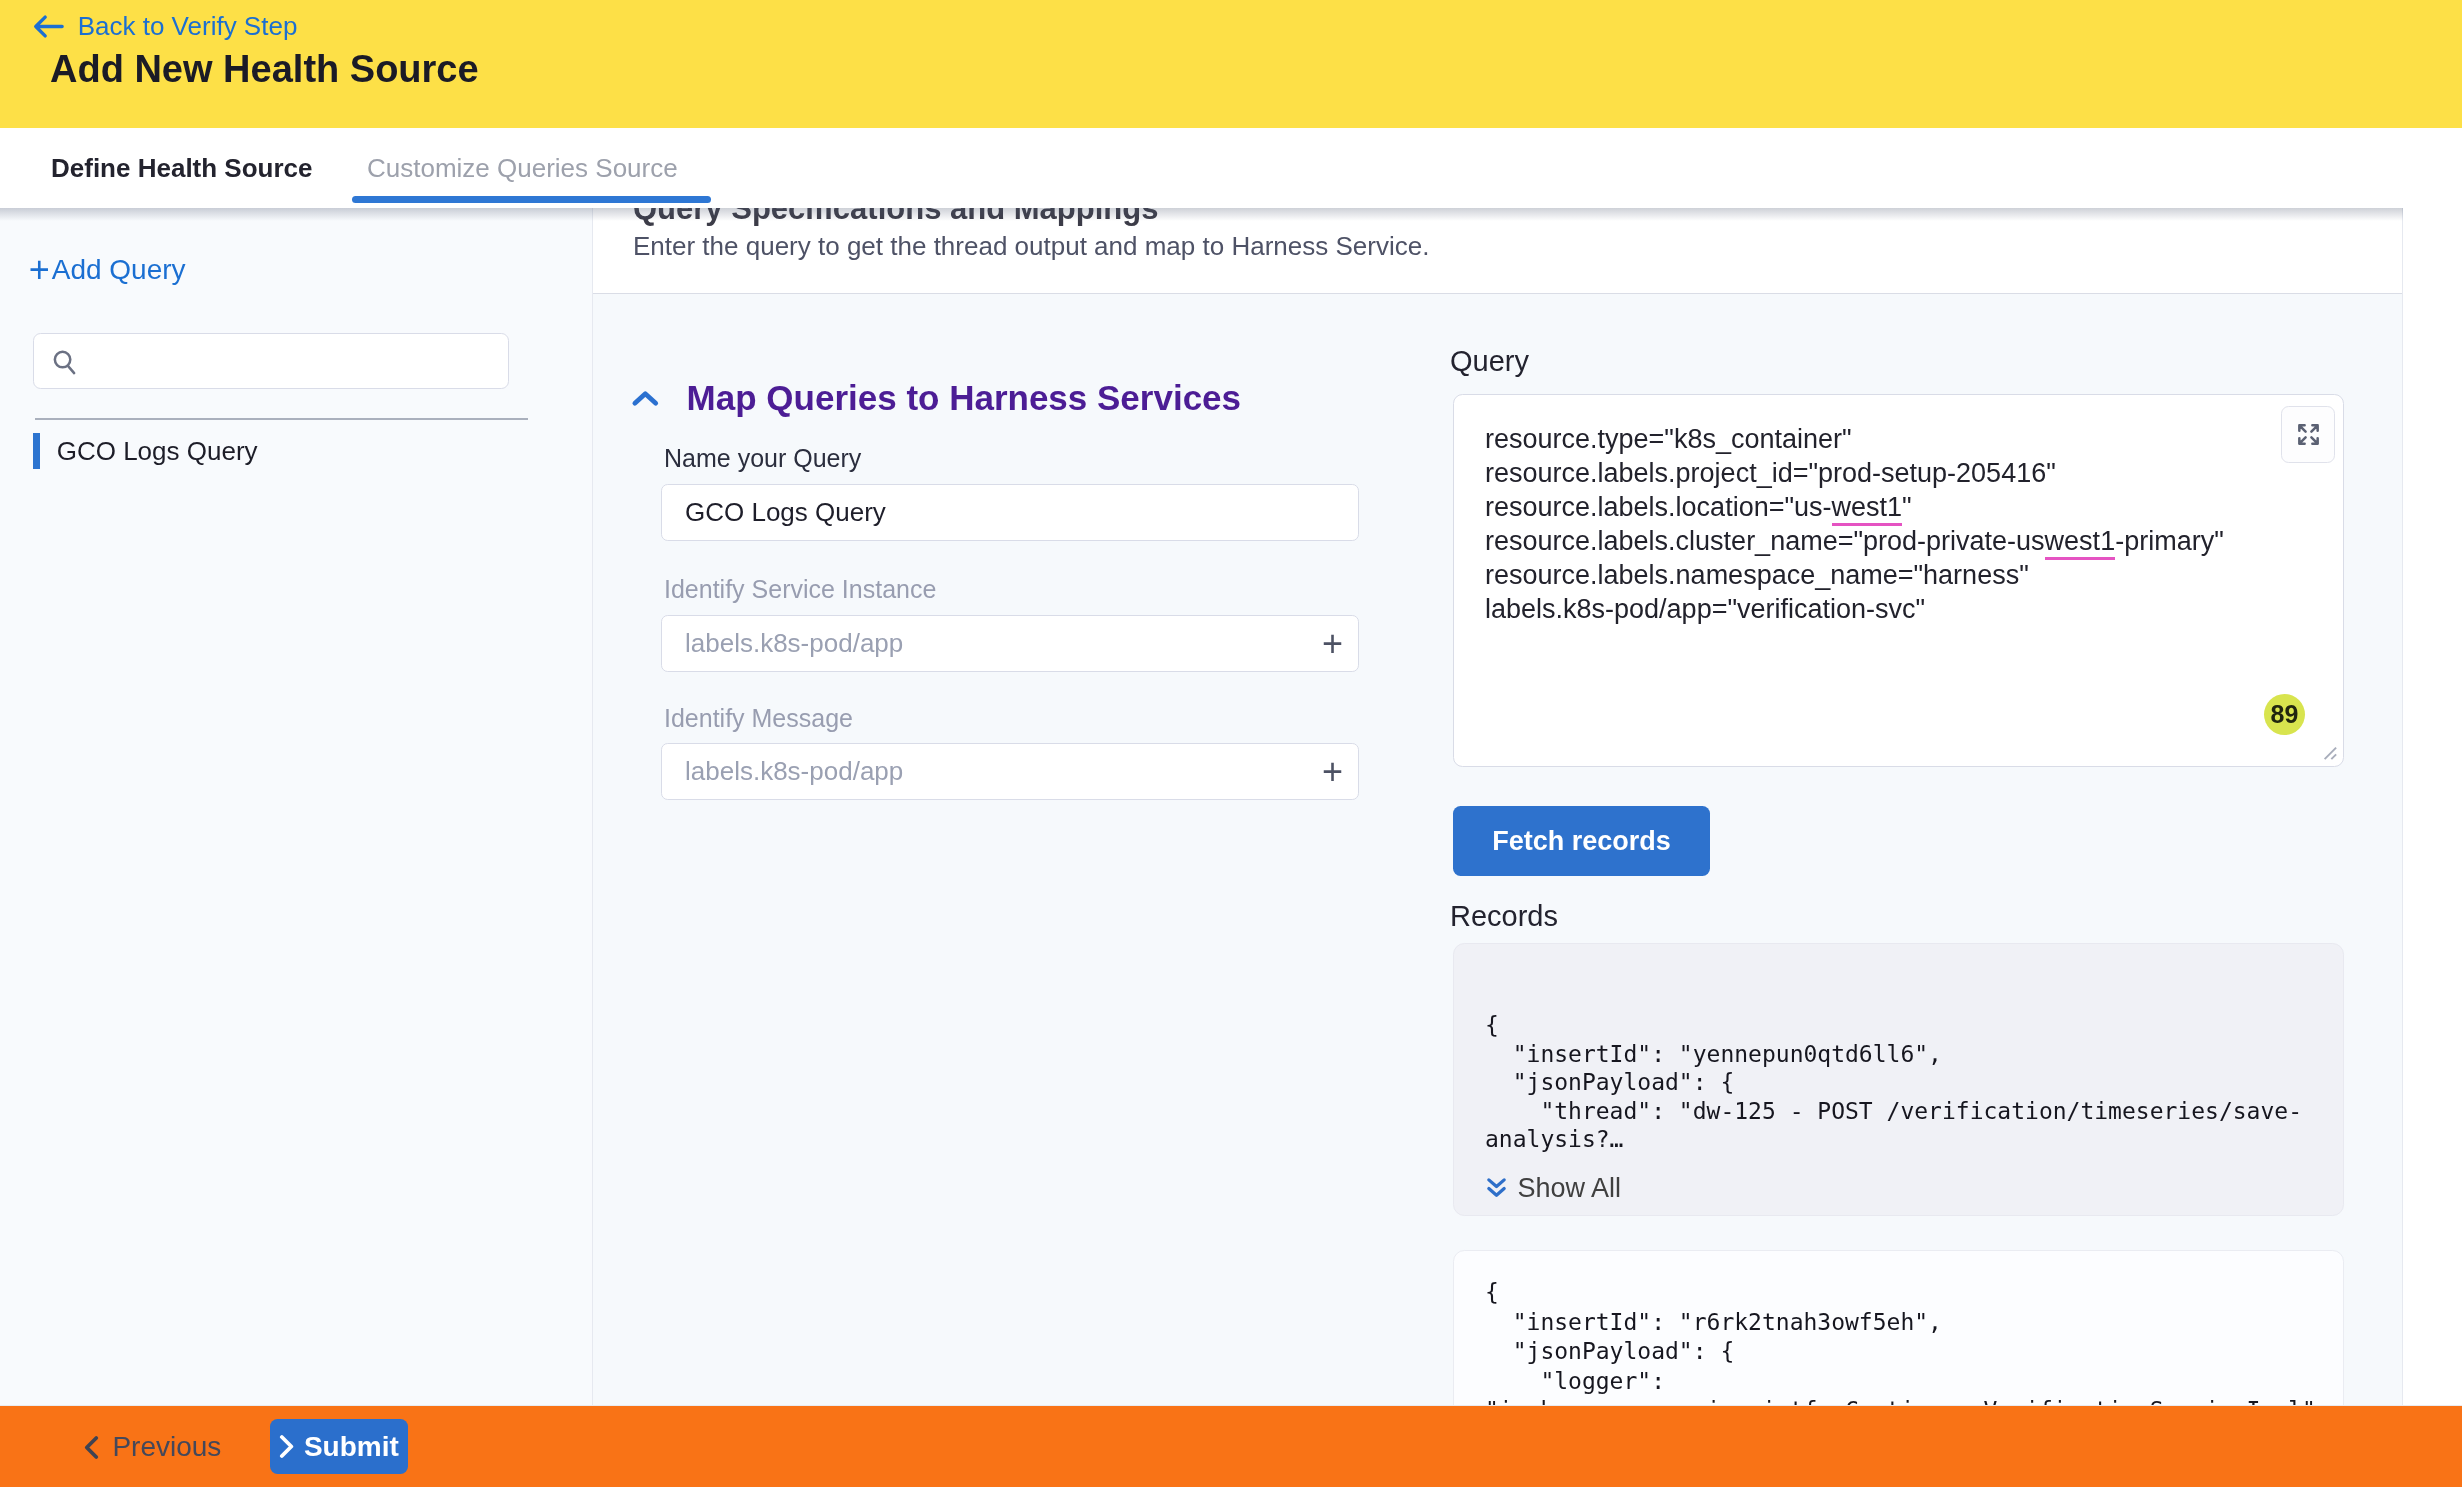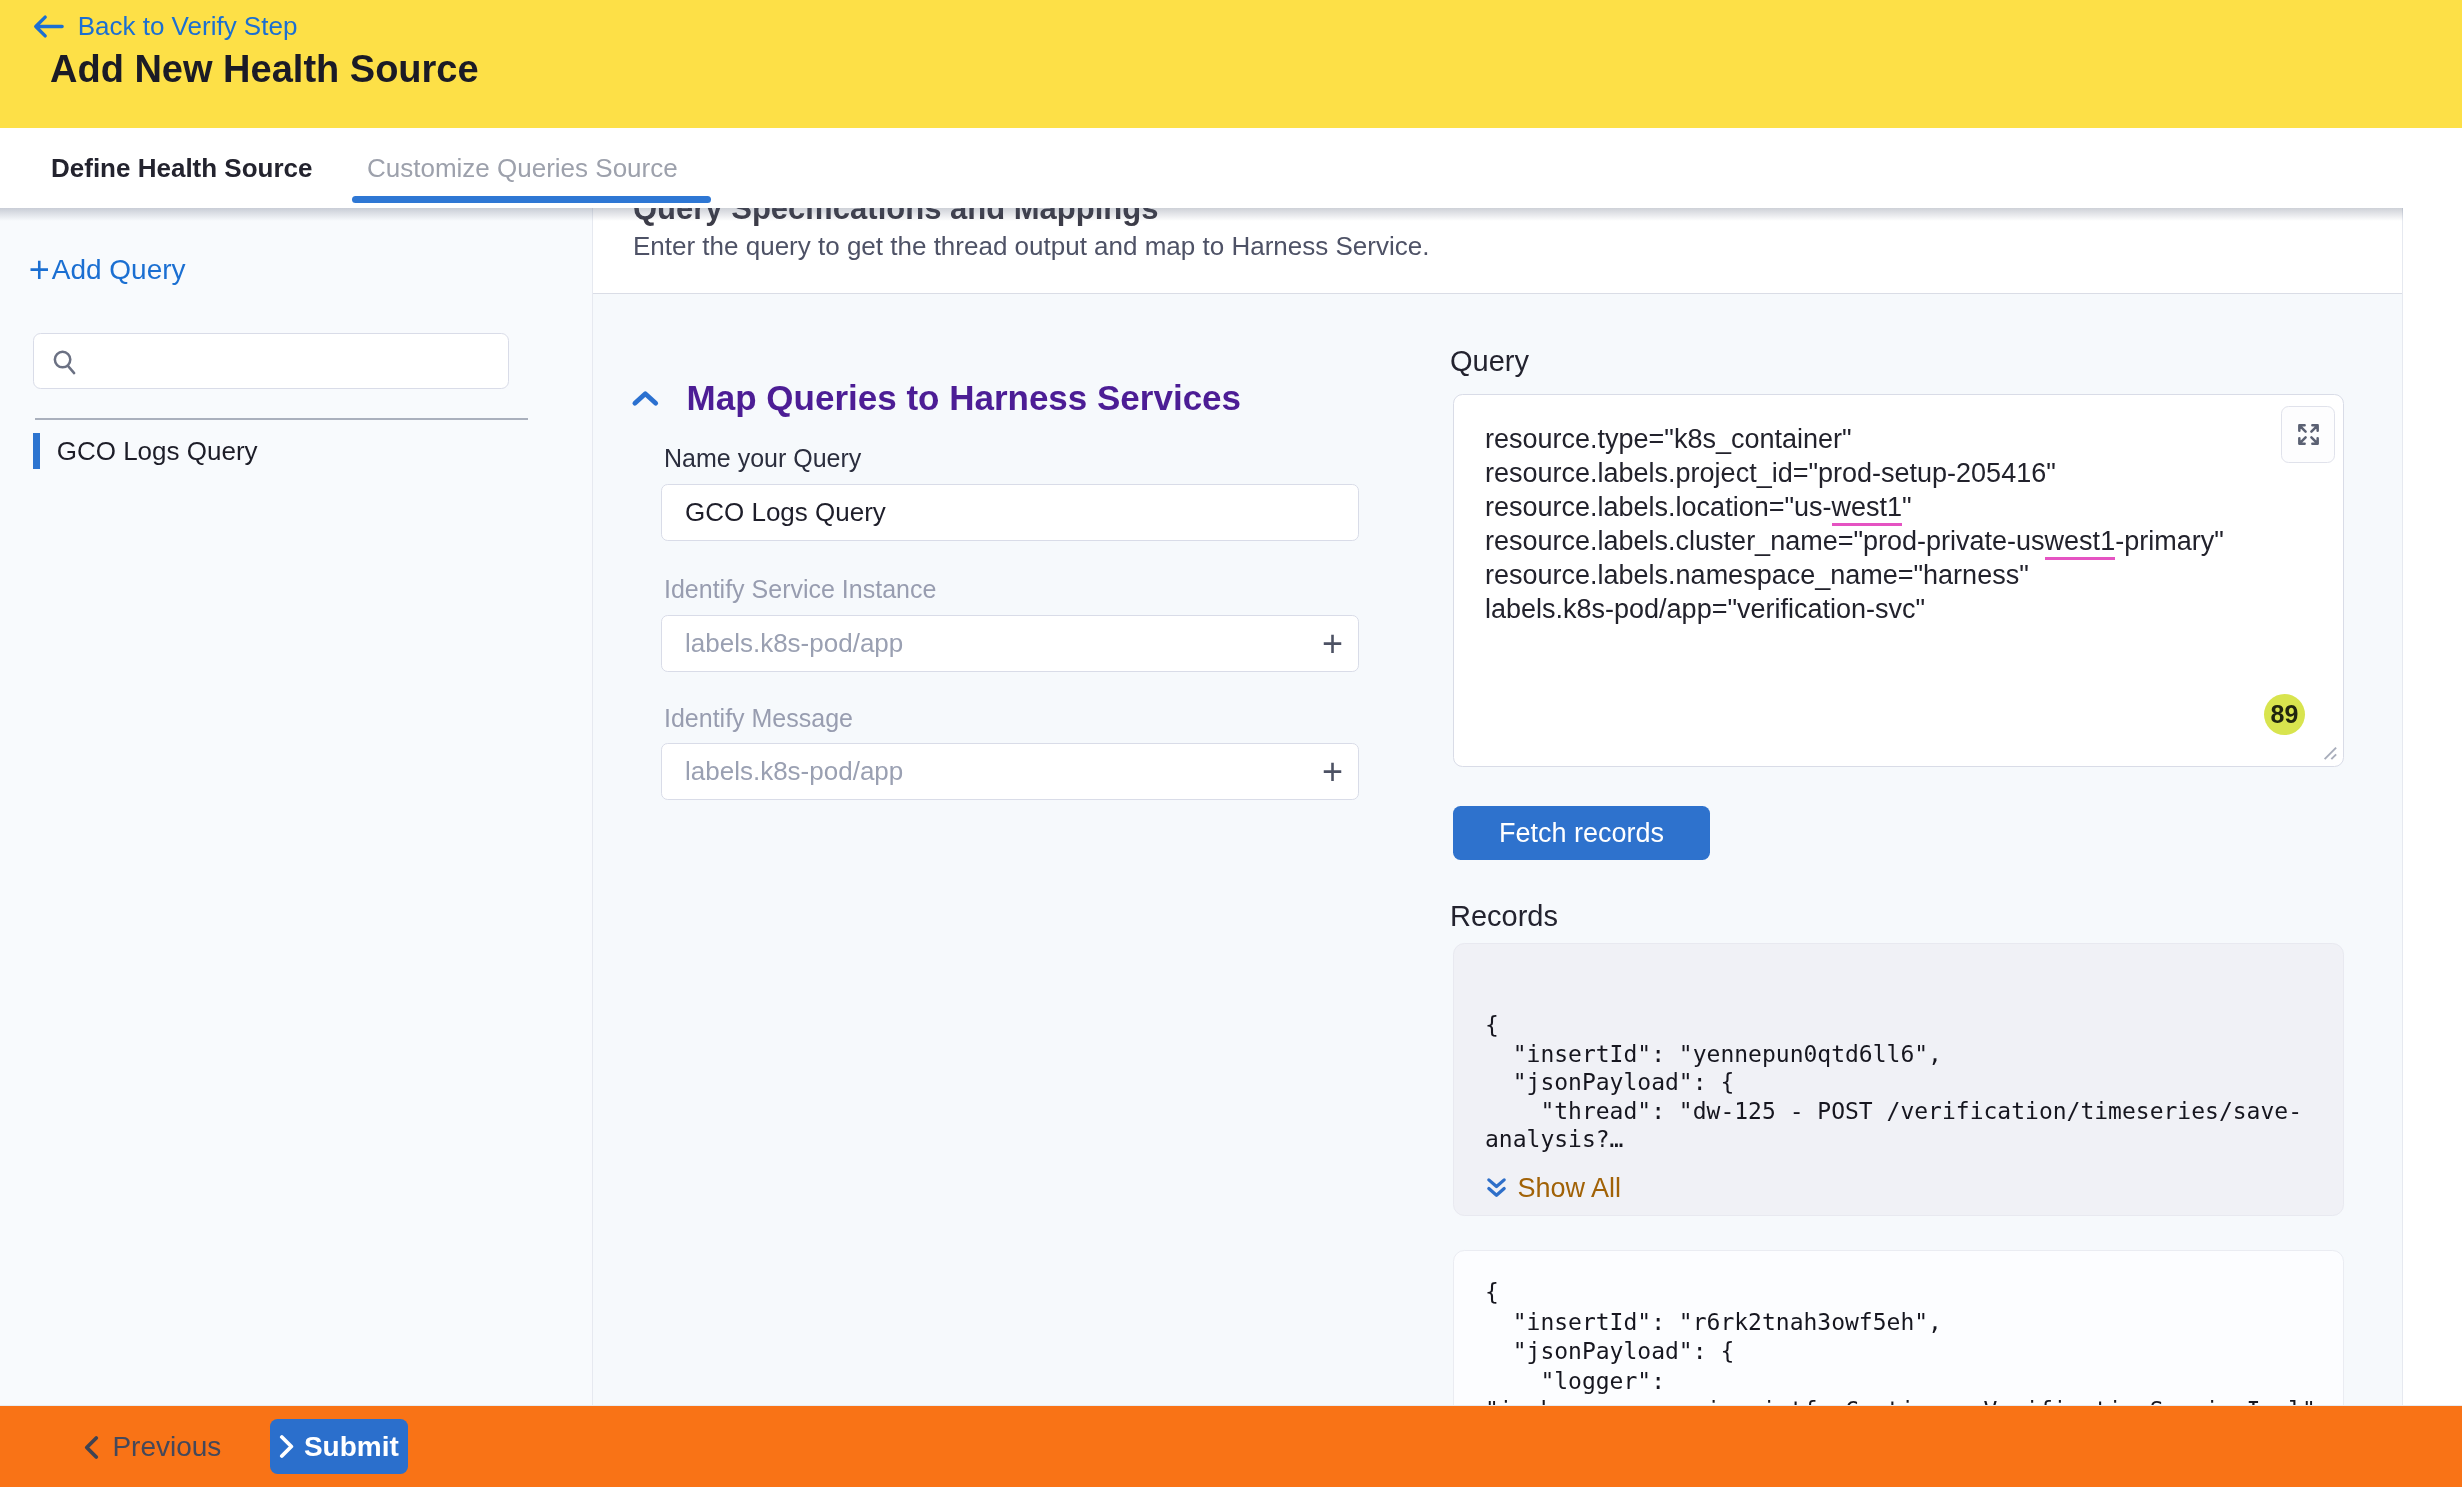--- a/index.html
+++ b/index.html
@@ -69,32 +69,32 @@
              border:1px solid #d9dce7;border-radius:9.5px;box-sizing:border-box;}
   .query-text{position:absolute;left:31px;top:27px;right:76px;font-size:27px;line-height:34px;color:#22222c;}
   .spell{border-bottom:3.8px solid #e553c2;padding-bottom:1px;}
   .expand-btn{position:absolute;top:10.5px;right:7.6px;width:54px;height:57px;background:#fdfdfe;
               border:1px solid #e0e2eb;border-radius:7.6px;cursor:pointer;display:flex;
               align-items:center;justify-content:center;padding:0;}
   .char-badge{position:absolute;right:38px;top:299px;width:41px;height:41px;border-radius:50%;
               background:#d8e44e;color:#20250f;font-size:25px;font-weight:700;display:flex;
               align-items:center;justify-content:center;}
   .resize-handle{position:absolute;right:3.8px;bottom:3.8px;cursor:nwse-resize;line-height:0;}
-  .fetch-btn{position:absolute;left:860px;top:512px;width:257px;height:54px;border:none;border-radius:7.6px;
-             background:#2e72cd;color:#fff;font-size:27px;font-weight:400;cursor:pointer;
+  .fetch-btn{position:absolute;left:860px;top:512px;width:257px;height:70px;border:none;border-radius:7.6px;
+             background:#2e72cd;color:#fff;font-size:27px;font-weight:700;cursor:pointer;
              font-family:"Liberation Sans",sans-serif;}
   .record-card{position:absolute;left:860px;width:891px;box-sizing:border-box;border-radius:11.4px;}
   .card-1{top:649px;height:273px;background:#f0f1f6;border:1px solid #e8e9f0;}
   .card-2{top:956px;height:533px;background:#fcfdff;border:1px solid #eaecf2;}
   .code{position:absolute;left:31px;right:1.9px;font-family:"DejaVu Sans Mono","Liberation Mono",monospace;
         font-size:23px;line-height:28.6px;color:#16161f;white-space:pre;overflow:hidden;}
   .card-1 .code{top:67px;height:152px;}
   .card-2 .code{top:27px;height:505px;line-height:29.5px;}
   .show-all{position:absolute;left:31px;top:229px;display:flex;align-items:center;gap:9.5px;
-            color:#a16207;font-size:27px;font-weight:500;background:none;border:none;cursor:pointer;padding:0;}
+            color:#404040;font-size:27px;font-weight:500;background:none;border:none;cursor:pointer;padding:0;}
 
   
   .footer{position:absolute;top:1405px;left:0;width:2462px;height:82px;background:#f97316;
           border-top:1px solid #e9ebf1;z-index:7;}
   .prev-btn{position:absolute;left:76px;top:19px;height:44px;display:flex;align-items:center;gap:11.4px;
             color:#44485a;font-size:28px;background:none;border:none;cursor:pointer;}
   .submit-btn{position:absolute;left:270px;top:13.3px;width:138px;height:55px;border:none;border-radius:7.6px;
               background:#2b6fcc;color:#fff;font-size:28px;font-weight:600;cursor:pointer;
               display:flex;align-items:center;justify-content:center;gap:9.5px;
               font-family:"Liberation Sans",sans-serif;}

